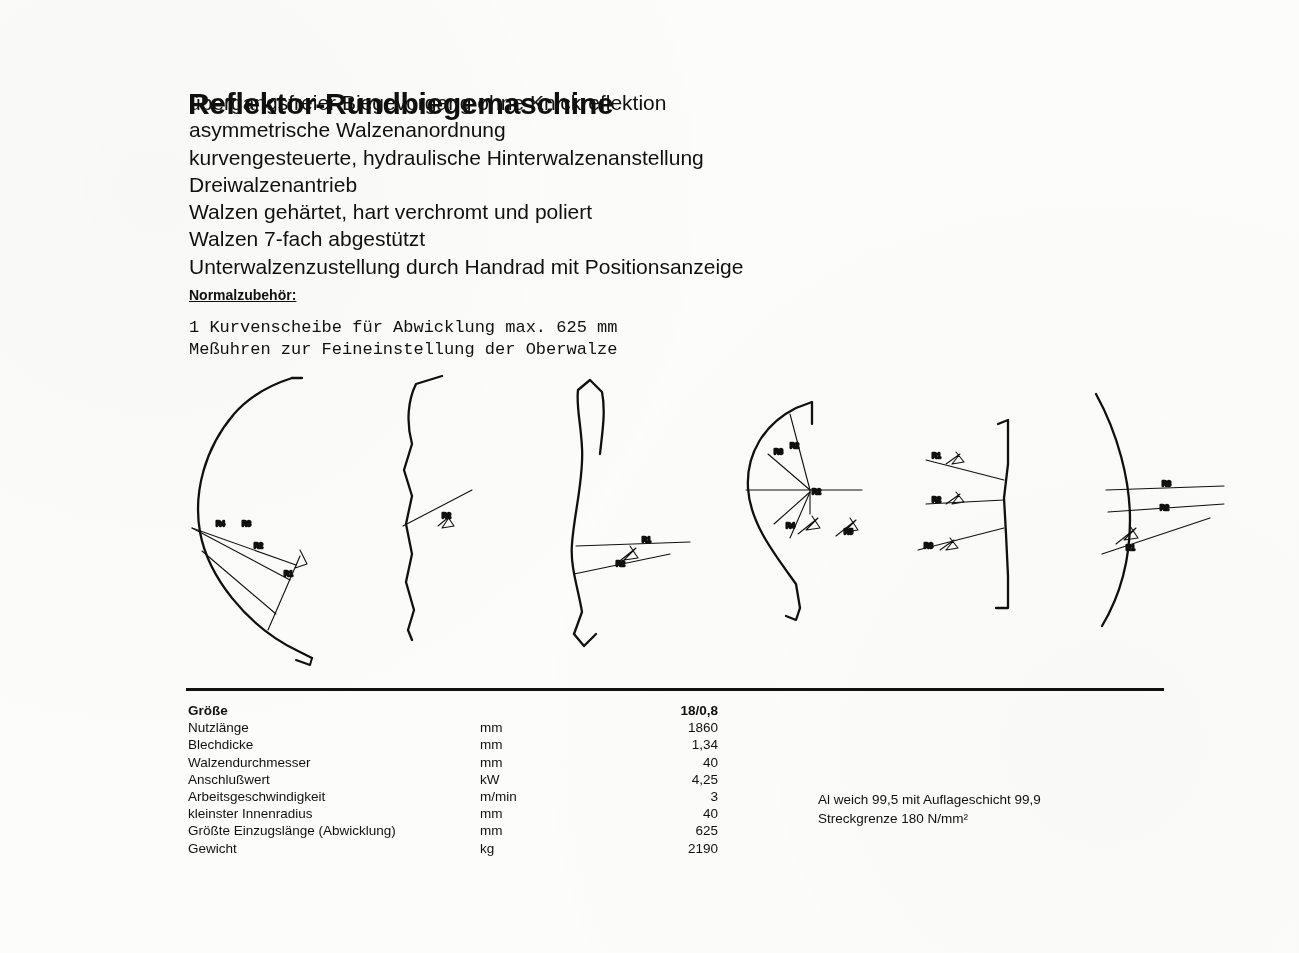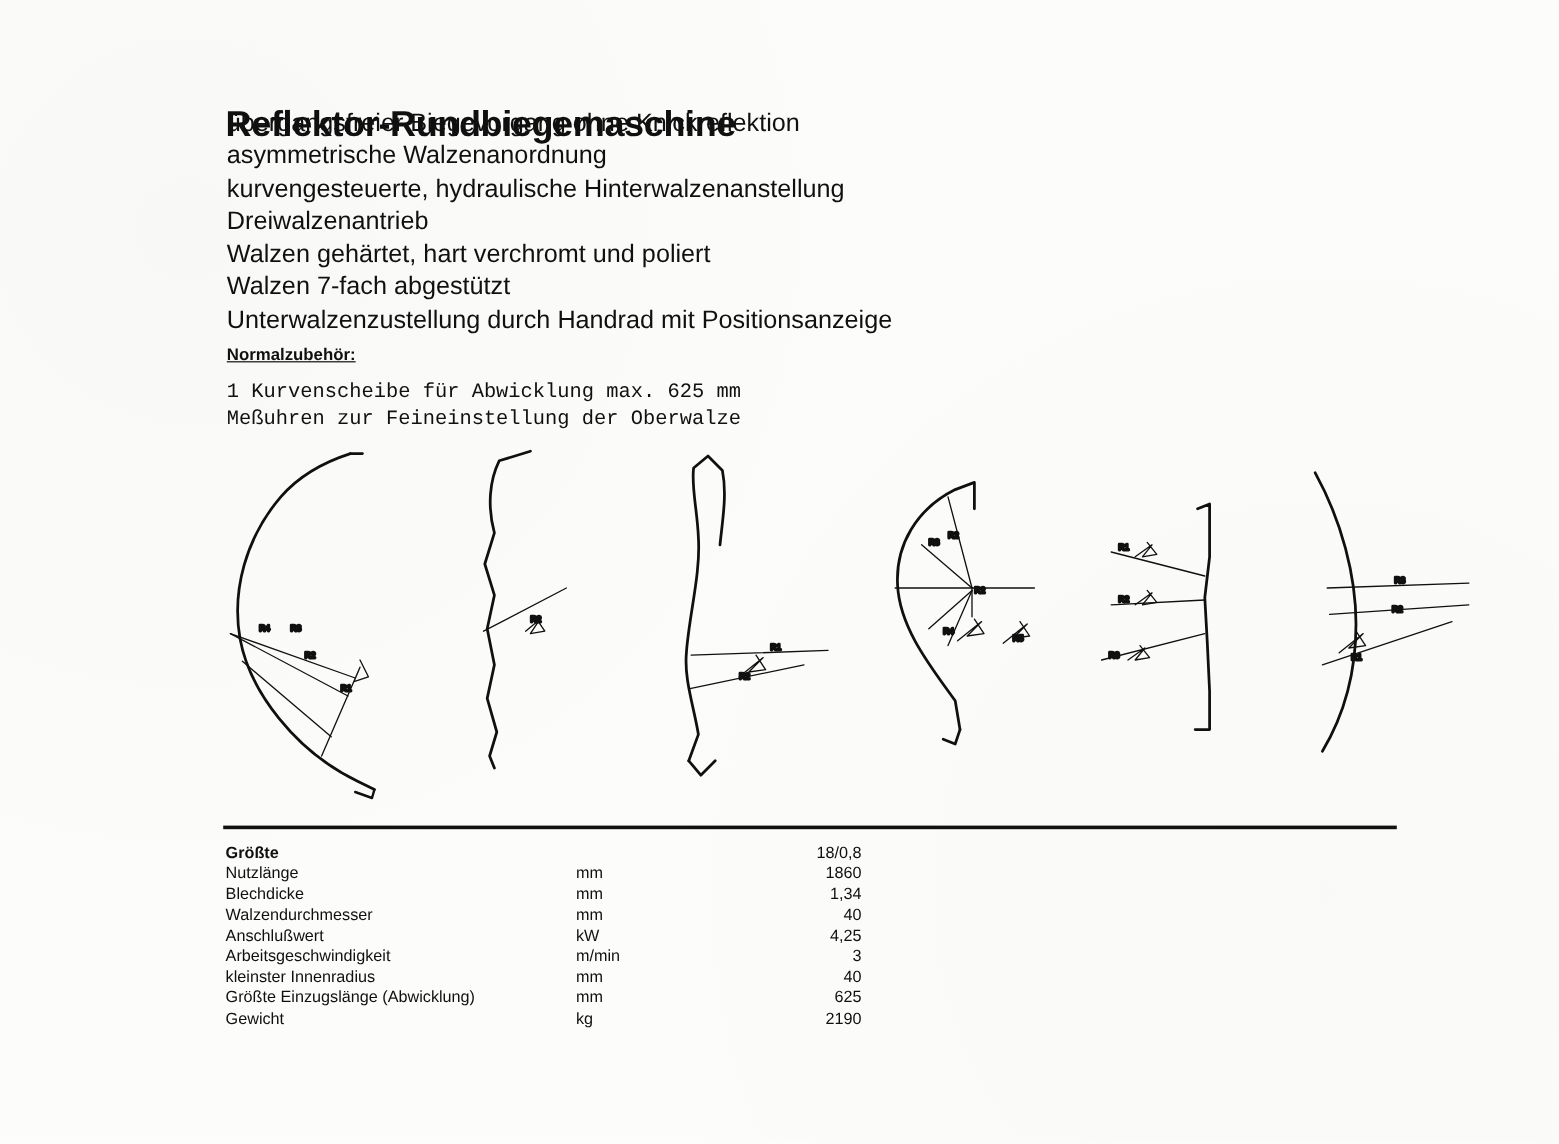--- a/index.html
+++ b/index.html
@@ -98,21 +98,21 @@
   .spec-table td {
     padding: 0;
     height: 17.2px;
     vertical-align: top;
     white-space: pre;
   }
   .spec-table td.label { width: 292px; }
   .spec-table td.unit  { width: 196px; }
   .spec-table td.value { text-align: right; width: 42px; }
   .spec-table tr.header td { font-weight: bold; }
-  .spec-table tr.header td.value { font-weight: normal; }
+  .spec-table tr.header td.value { font-weight: bold; }
 
   .side-note {
     position: absolute;
     left: 818px;
     top: 790px;
     font-size: 13.5px;
     line-height: 19px;
   }
   .side-note div { white-space: pre; }
 
@@ -236,21 +236,21 @@
         <text class="radius-lbl" x="976" y="182">R1</text>
       </g>
     </svg>
   </div>
 
   <div class="rule"></div>
 
   <table class="spec-table">
     <tbody>
       <tr class="header">
-        <td class="label">Größte</td>
+        <td class="label">Größe</td>
         <td class="unit"></td>
         <td class="value">18/0,8</td>
       </tr>
       <tr>
         <td class="label">Nutzlänge</td>
         <td class="unit">mm</td>
         <td class="value">1860</td>
       </tr>
       <tr>
         <td class="label">Blechdicke</td>
@@ -283,14 +283,18 @@
         <td class="value">625</td>
       </tr>
       <tr>
         <td class="label">Gewicht</td>
         <td class="unit">kg</td>
         <td class="value">2190</td>
       </tr>
     </tbody>
   </table>
 
+  <div class="side-note">
+    <div>Al weich 99,5 mit Auflageschicht 99,9</div>
+    <div>Streckgrenze 180 N/mm²</div>
+  </div>
 
 </div>
 
 </body></html>

